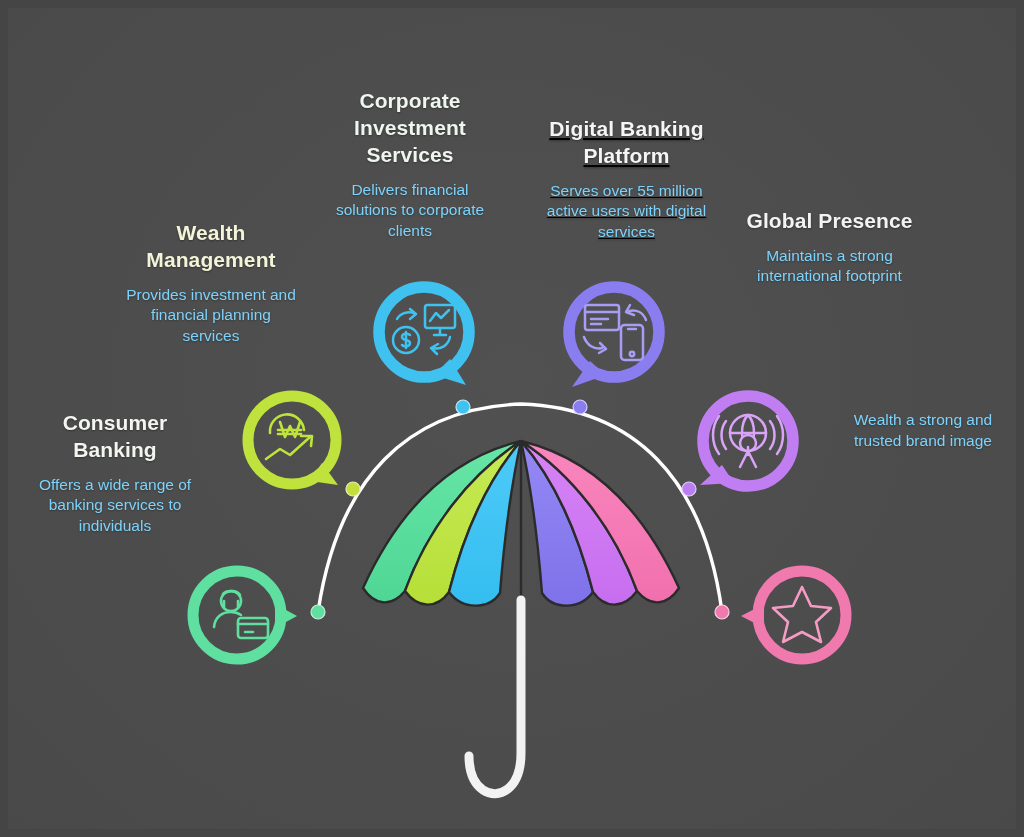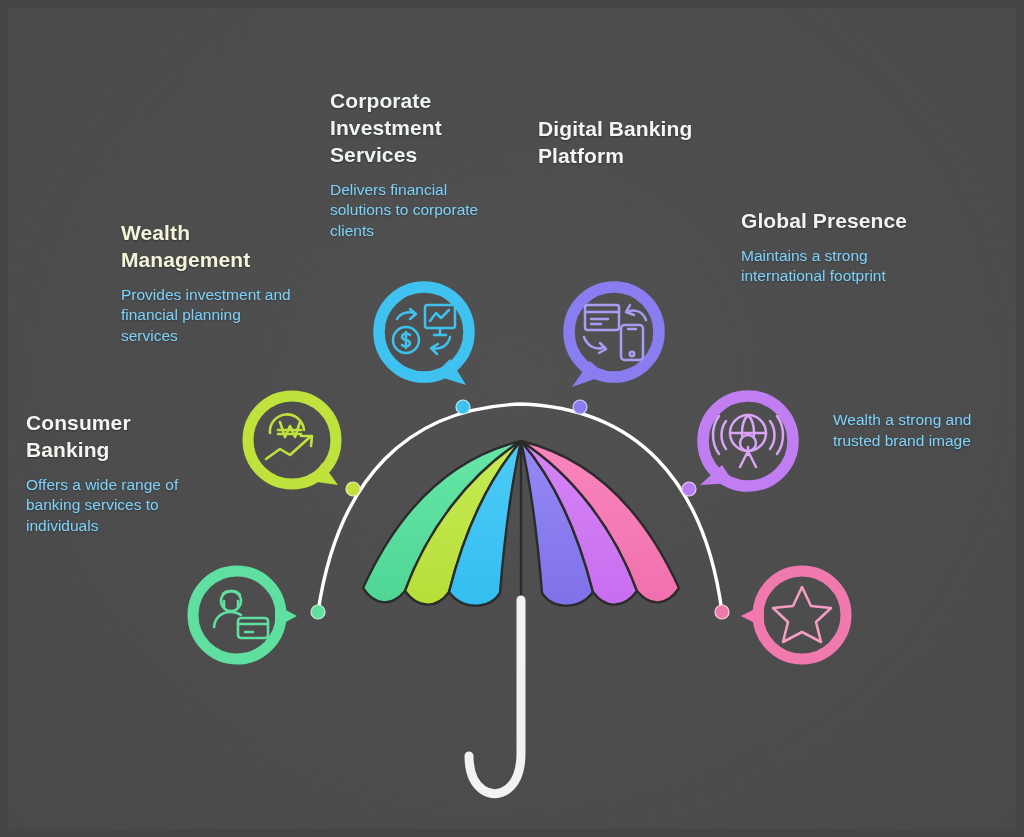--- a/index.html
+++ b/index.html
@@ -23,20 +23,21 @@
   .bg-vignette {
     position: absolute;
     inset: 0;
     pointer-events: none;
     background: radial-gradient(ellipse at 50% 45%, rgba(255,255,255,0.015) 0%, rgba(0,0,0,0.06) 100%);
   }
 
   
   .node-text {
     position: absolute;
+    text-align: center;
   }
   .node-title {
     font-weight: bold;
     font-size: 21px;
     line-height: 1.28;
     letter-spacing: 0.1px;
     margin: 0 0 11px 0;
     text-shadow: 0 1px 2px rgba(0,0,0,0.35);
   }
   .node-desc {
@@ -270,22 +271,23 @@
   <div class="node-text" style="left:113px; top:212px; width:180px;">
     <p class="node-title" style="color: rgb(243, 244, 216);">Wealth Management</p>
     <p class="node-desc">Provides investment and financial planning services</p>
   </div>
 
   <div class="node-text" style="left:322px; top:80px; width:160px;">
     <p class="node-title" style="color: rgb(238, 246, 239);">Corporate Investment Services</p>
     <p class="node-desc">Delivers financial solutions to corporate clients</p>
   </div>
 
-  <div class="node-text" style="left:530px; top:108px; width:177px;">
+  <div class="node-text" style="left:530px; top:108px; width:177px;text-decoration:underline;">
     <p class="node-title" style="color: rgb(245, 245, 247);">Digital Banking Platform</p>
+    <p class="node-desc">Serves over 55 million active users with digital services</p>
   </div>
 
   <div class="node-text" style="left:733px; top:200px; width:177px;">
     <p class="node-title" style="color: rgb(243, 243, 246);">Global Presence</p>
     <p class="node-desc">Maintains a strong international footprint</p>
   </div>
 
   <div class="node-text" style="left:825px; top:402px; width:180px;">
     <p class="node-desc">Wealth a strong and trusted brand image</p>
   </div>

